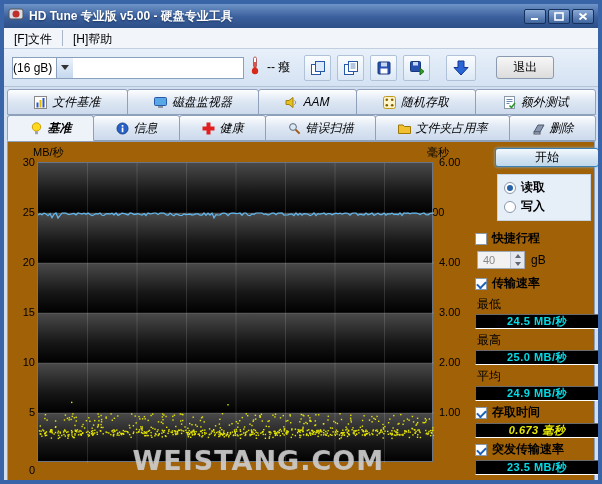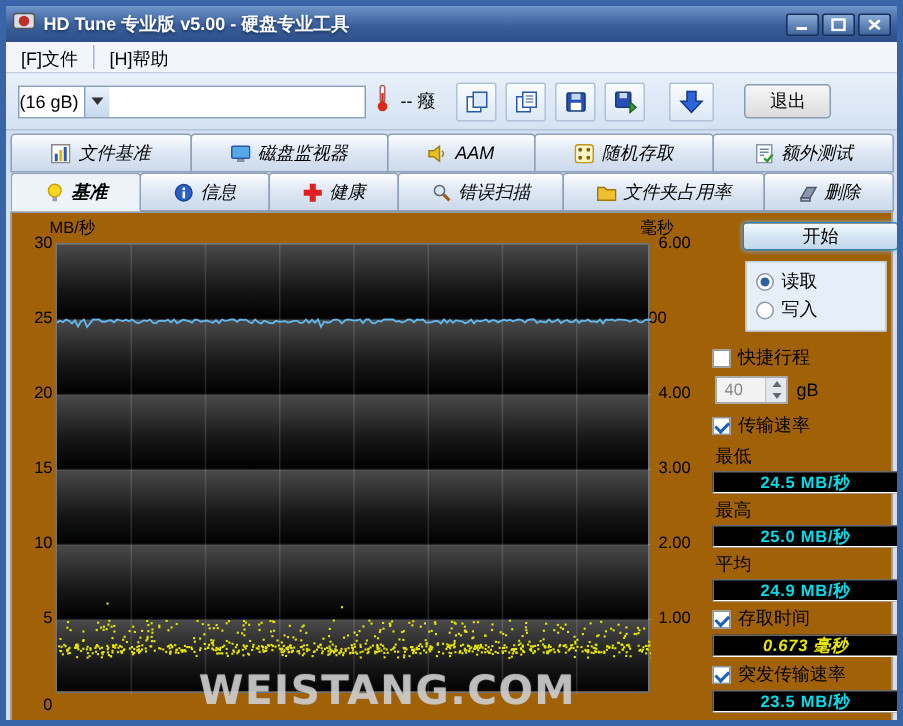--- a/index.html
+++ b/index.html
@@ -43,21 +43,21 @@
   .plot { position:absolute; left:26px; top:16px; width:396px; height:300px; border:1px solid #6a7684; background:repeating-linear-gradient(to bottom,#4a4a4a 0px,#161616 30px,#000 50px); }
   .plot svg { display:block; }
   .axl { position:absolute; font-size:11px; color:#000; line-height:12px; }
   .axl.r { width:24px; text-align:right; }
   .watermark { position:absolute; top:299px; left:54%; transform:translateX(-50%); font-family:"DejaVu Sans",sans-serif; font-weight:bold; font-size:27px; letter-spacing:1px; color:rgba(250,250,250,0.6); text-shadow:0 0 1px rgba(120,120,120,0.8); pointer-events:none; z-index:3; white-space:nowrap; }
 
   
   .panel { flex:1; padding:2px 2px 0 6px; font-size:12px; display:flex; flex-direction:column; }
   .startbtn { width:104px; height:23px; margin:0 0 7px 20px; border:1px solid #3c7fb1; border-radius:3px; background:linear-gradient(#f4f9fd,#d5e5f3 50%,#c0d8ec); box-shadow:0 0 3px #7ab8e8; font-size:12px; cursor:pointer; font-family:inherit; }
   .modegroup { margin:0 0 7px 22px; padding:2px 6px 3px 6px; border:1px solid #c4d2e2; background:#e6eef8; width:94px; }
-  .radio, .cb { display:flex; align-items:center; margin:2px 0; cursor:pointer; white-space:nowrap; }
+  .radio, .cb { display:flex; align-items:center; margin:2px 0; cursor:pointer; white-space:nowrap;font-weight:bold; }
   .rdot { width:12px; height:12px; border:1px solid #8a98a8; border-radius:50%; background:#fff; margin-right:5px; position:relative; flex:none; }
   .radio.checked .rdot::after { content:""; position:absolute; left:2px; top:2px; width:6px; height:6px; border-radius:50%; background:#2a62a8; }
   .box { width:12px; height:12px; border:1px solid #8a98a8; background:#fff; margin-right:5px; position:relative; flex:none; }
   .cb.checked .box::after { content:""; position:absolute; left:1px; top:2px; width:7px; height:4px; border-left:2px solid #1c60b8; border-bottom:2px solid #1c60b8; transform:rotate(-45deg); }
   .spinrow { display:flex; align-items:center; margin:2px 0 4px 2px; }
   .spin { width:48px; height:18px; border:1px solid #a0aab6; background:#f2f2f2; display:flex; }
   .spinval { flex:1; color:#888; font-size:11px; padding:2px 0 0 5px; }
   .spinbtns { width:14px; display:flex; flex-direction:column; border-left:1px solid #c0c6ce; }
   .spinbtns i { flex:1; background:#e4e8ee; display:flex; align-items:center; justify-content:center; }
   .spinbtns i::after { content:""; width:0; height:0; border-left:3px solid transparent; border-right:3px solid transparent; }

